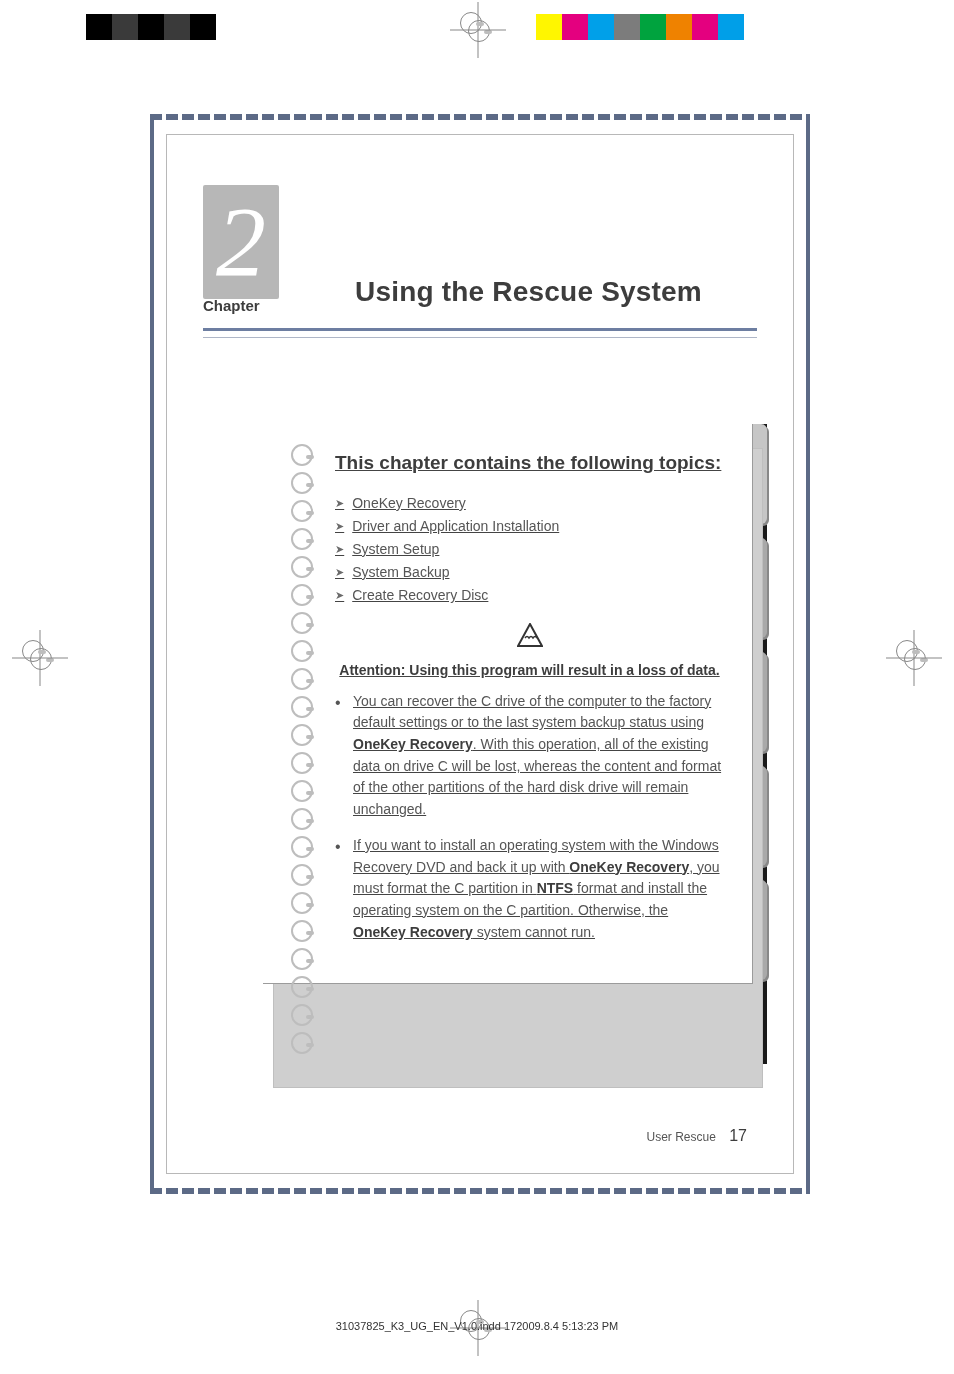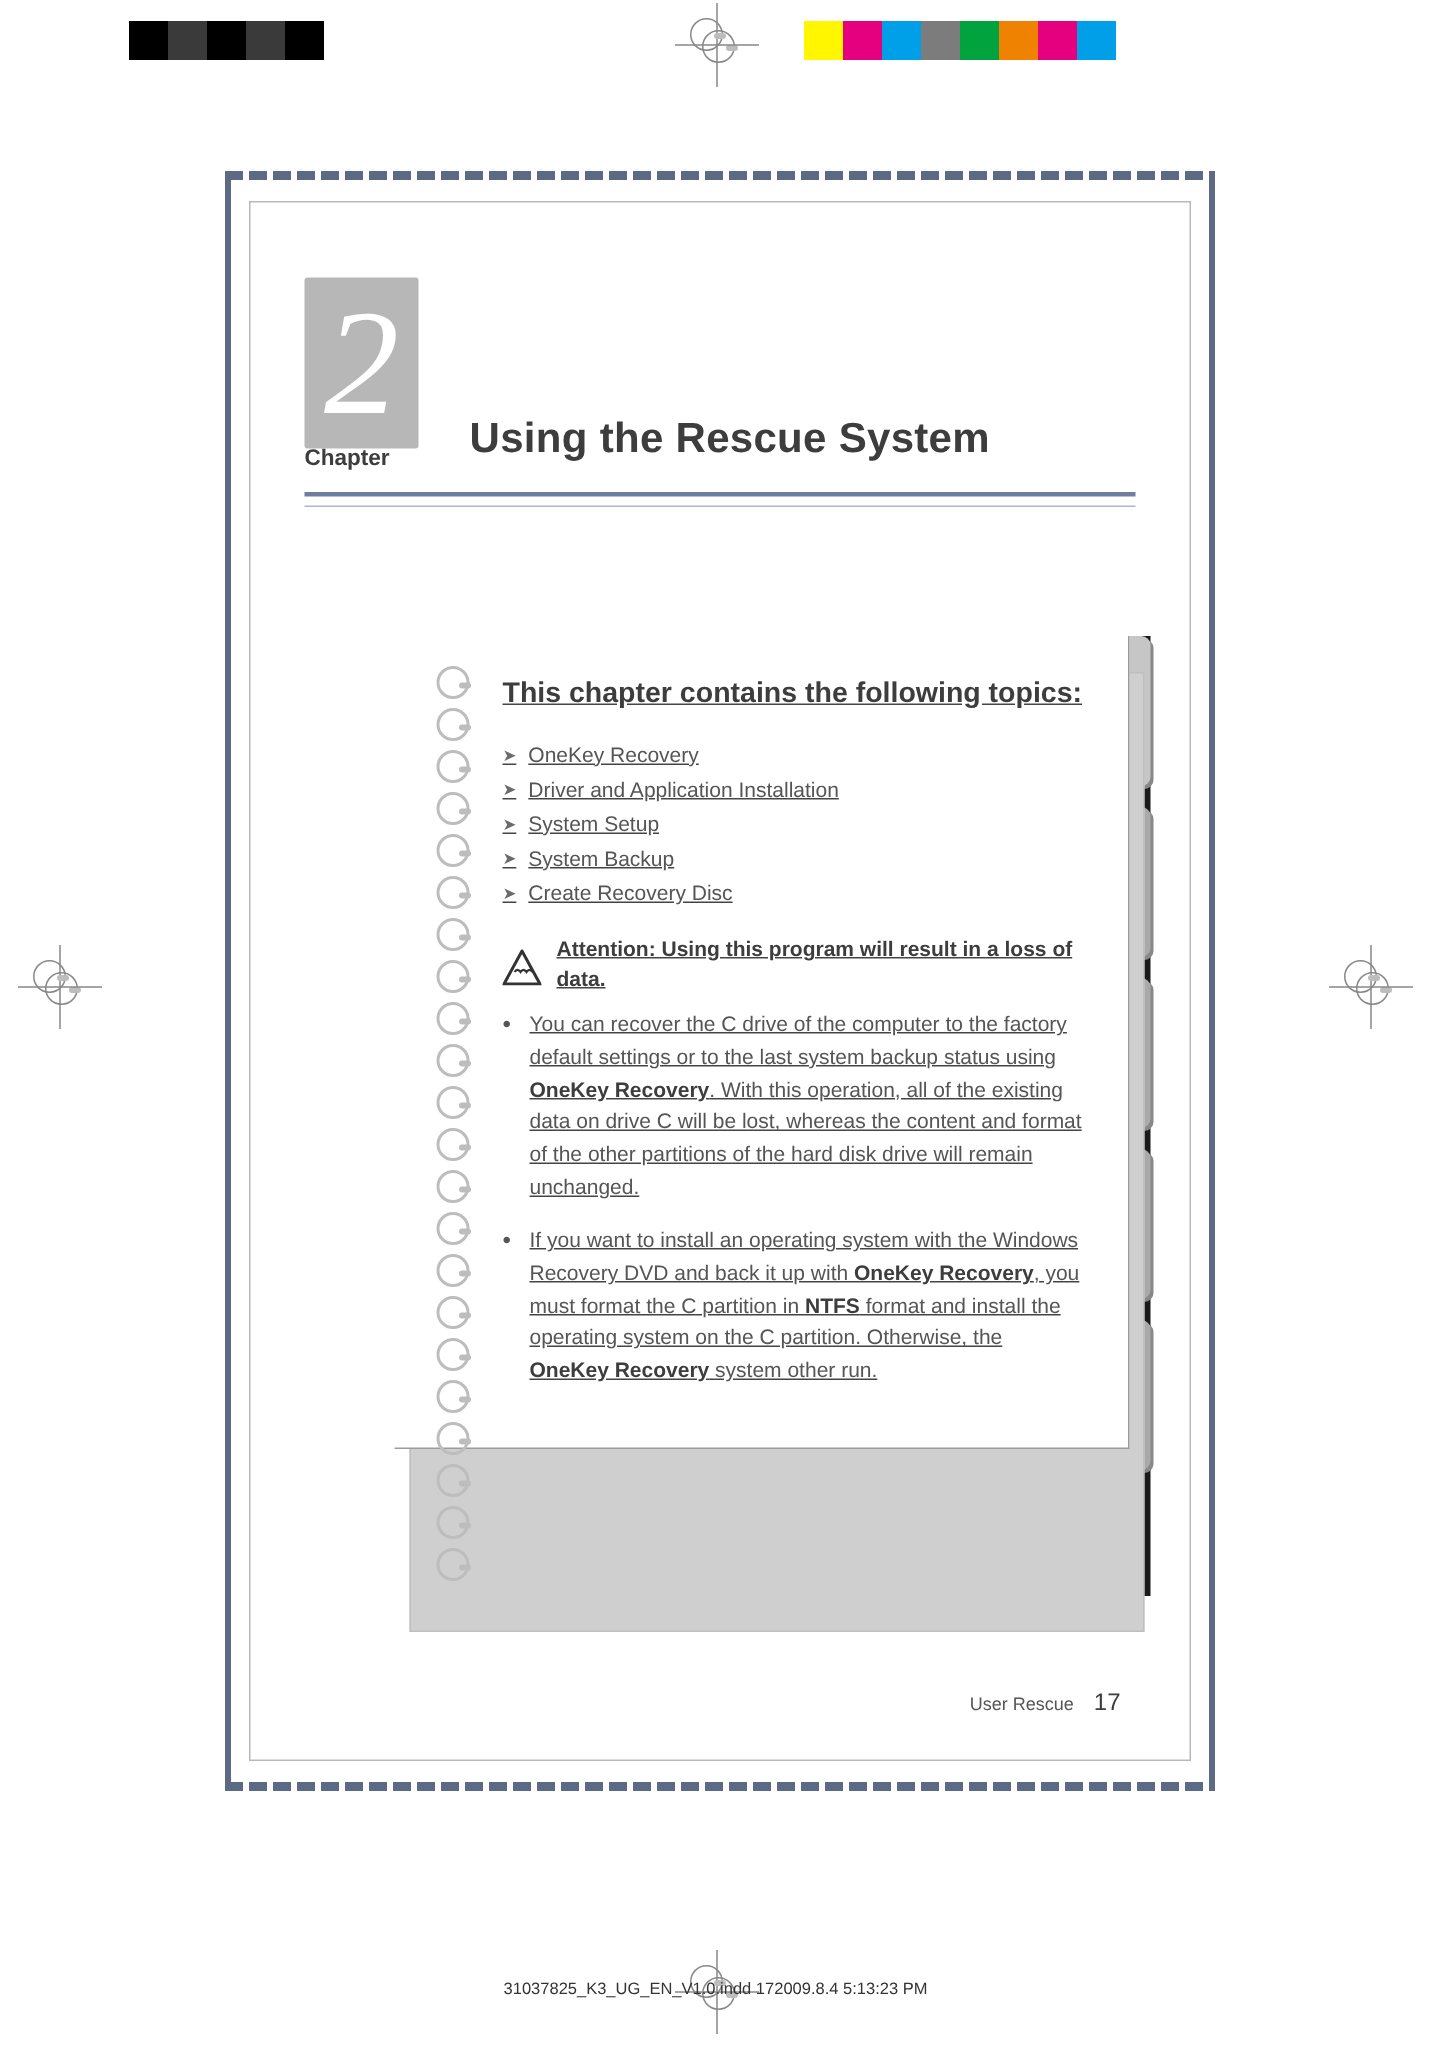--- a/index.html
+++ b/index.html
@@ -42,21 +42,21 @@
 
   
   .head { display:flex; align-items:flex-end; gap:24px; margin-bottom:14px; }
   .chap-block { position:relative; width:86px; text-align:left; }
   .chap-num-box {
     width:76px; height:114px; background:#b7b7b7; border-radius:2px;
     display:flex; align-items:center; justify-content:center;
   }
   .chap-num-box span { font-size:100px; line-height:1; font-style:italic; font-family:Georgia,serif; color:#fff; font-weight:300; }
   .chap-label { font-size:15px; color:#3d3d3d; font-weight:bold; margin-top:-2px; display:block; }
-  .title { font-size:28px; font-weight:bold; color:#3d3d3d; letter-spacing:.2px; padding-bottom:6px; }
+  .title { font-size:28px; font-weight:bold; color:#3d3d3d; letter-spacing:.2px; padding-bottom:6px;margin-left:42px; }
   .title-rule { border-top:3px solid #6d7ea1; margin:0 0 6px; }
   .title-rule.thin { border-top:1px solid #aeb6c7; }
   .title-wrap { flex:1; }
 
   
   .card-area { position:relative; margin-top:86px; margin-left:10px;text-decoration:underline; }
   .card-shadow {
     position:absolute; left:60px; top:24px; width:490px; height:640px;
     background:#cfcfcf; border:1px solid #bfbfbf;
   }
@@ -72,21 +72,21 @@
     width:22px; height:22px; border:2px solid #bdbdbd; border-radius:50%;
     margin-bottom:6px; position:relative;
   }
   .ring::after { content:""; position:absolute; right:-3px; top:9px; width:8px; height:4px; background:#bdbdbd; border-radius:2px; }
 
   .card h2 { font-size:19px; color:#3d3d3d; line-height:1.35; margin-bottom:16px; }
   .topics { list-style:none; margin-bottom:16px; }
   .topics li { font-size:14px; color:#555; line-height:1.65; }
   .topics li::before { content:"➤"; color:#6b6b6b; font-size:11px; margin-right:8px; position:relative; top:-1px; }
 
-  .attn { display:flex; gap:10px; align-items:flex-end; margin:6px 0 10px; }
+  .attn { display:flex; gap:10px; align-items:center; margin:6px 0 10px;flex-direction:column; }
   .attn-icon { flex:none; }
   .attn-text { font-size:14px; font-weight:bold; color:#3d3d3d; line-height:1.4; }
 
   .bullets { list-style:none; }
   .bullets li { font-size:14px; color:#555; line-height:1.55; padding-left:18px; position:relative; margin-bottom:14px; }
   .bullets li::before { content:"•"; position:absolute; left:0; top:0; font-size:16px; }
   .bullets b { color:#3d3d3d; font-weight:bold; }
 
   
   .tabs { position:absolute; right:-10px; top:0; width:38px; }
@@ -224,21 +224,21 @@
               </svg>
             </span>
             <div class="attn-text">Attention: Using this program will result in a loss of data.</div>
           </div>
 
           <ul class="bullets">
             <li>
               <span>You can recover the C drive of the computer to the factory default settings or to the last system backup status using </span><b>OneKey Recovery</b><span>. With this operation, all of the existing data on drive C will be lost, whereas the content and format of the other partitions of the hard disk drive will remain unchanged.</span>
             </li>
             <li>
-              <span>If you want to install an operating system with the Windows Recovery DVD and back it up with </span><b>OneKey Recovery</b><span>, you must format the C partition in </span><b>NTFS</b><span> format and install the operating system on the C partition. Otherwise, the </span><b>OneKey Recovery</b><span> system other run.</span>
+              <span>If you want to install an operating system with the Windows Recovery DVD and back it up with </span><b>OneKey Recovery</b><span>, you must format the C partition in </span><b>NTFS</b><span> format and install the operating system on the C partition. Otherwise, the </span><b>OneKey Recovery</b><span> system cannot run.</span>
             </li>
           </ul>
         </div>
       </div>
 
       <div class="footer">
         <span>User Rescue</span>
         <span class="pg">17</span>
       </div>
     </div>

